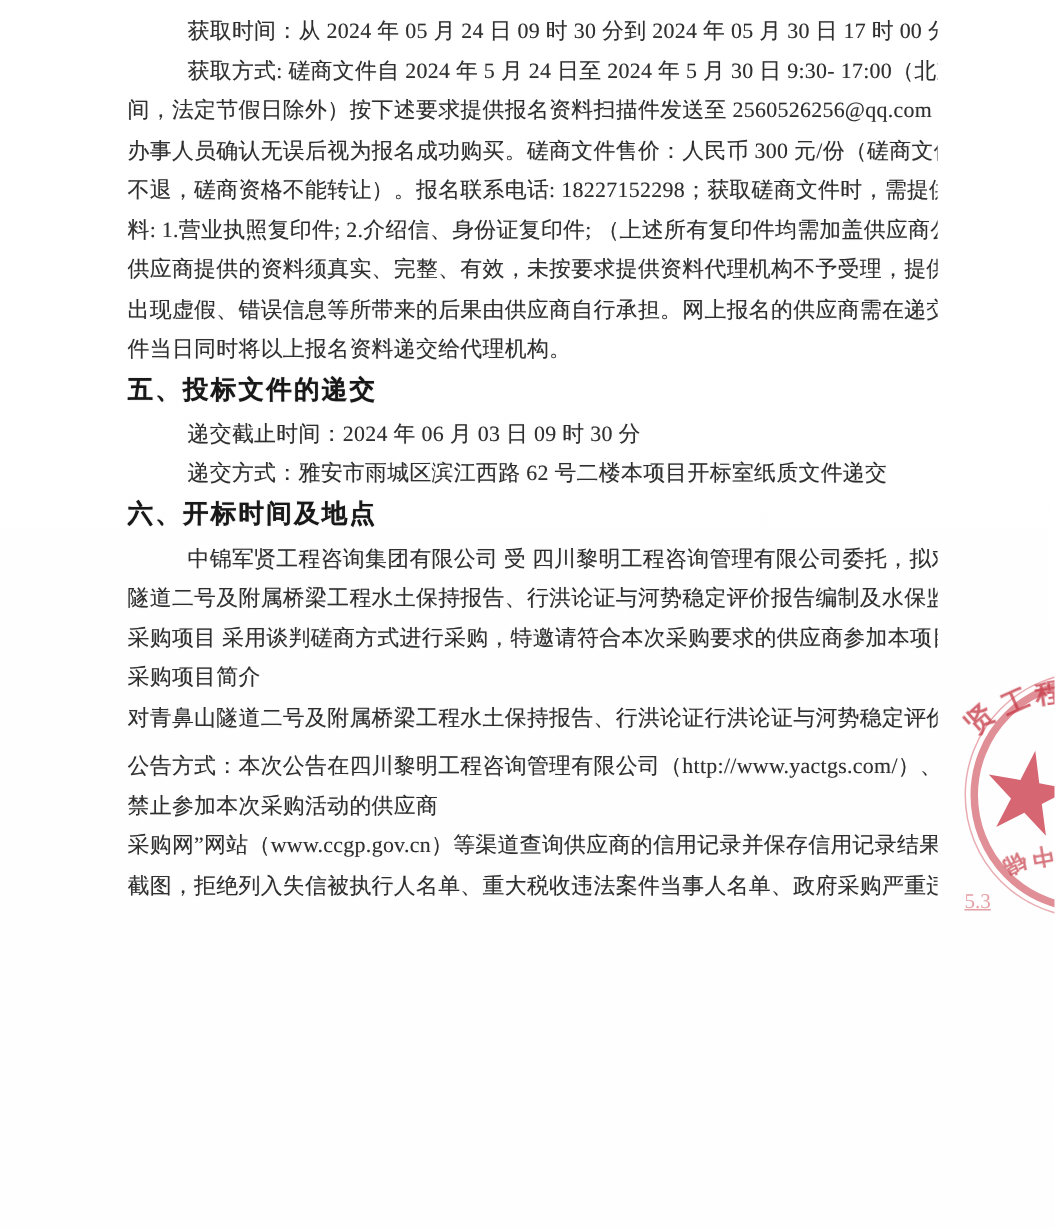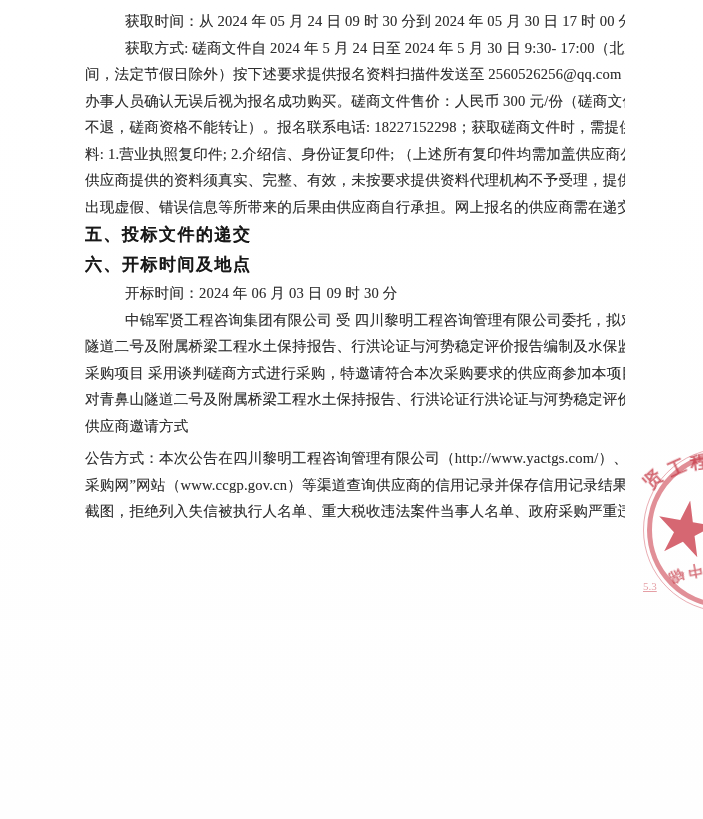--- a/index.html
+++ b/index.html
@@ -34,20 +34,21 @@
   }
   .line.indent { padding-left: 40px; }
   .line.heading {
     font-weight: bold;
     font-size: 17px;
     color: #181818;
     height: 30px;
     line-height: 30px;
     letter-spacing: 1.5px;
     text-shadow: 0 0 0.6px rgba(30,30,30,0.6);
+    font-family: Liberation Mono, monospace;
   }
   .line.gap { margin-top: 6px; }
 
   
   .seal {
     position: absolute;
     left: 630px;
     top: 435px;
     width: 73px;
     height: 185px;
@@ -97,50 +98,53 @@
     font-size: 15px;
     font-weight: bold;
     color: rgba(198, 60, 73, 0.7);
     filter: blur(0.4px);
   }
   .seal-bchar.b0 { left: 39px; top: 131px; transform: rotate(152deg); }
   .seal-bchar.b1 { left: 57px; top: 126px; transform: rotate(170deg); }
   .seal-serial {
     position: absolute;
     left: 13px;
-    top: 145px;
-    font-size: 11px;
+    top: 159px;
+    font-size: 14px;
     color: rgba(212, 95, 105, 0.6);
     text-decoration: underline;
   }
 </style>
 </head>
 <body>
 
 <div class="page">
 
   <div class="text-col">
 
   <div class="line indent">获取时间：从 2024 年 05 月 24 日  09 时 30 分到 2024 年 05 月 30 日  17 时 00 分</div>
       <div class="line indent">获取方式: 磋商文件自 2024 年 5 月 24 日至 2024 年 5 月 30   日 9:30- 17:00（北京时</div>
       <div class="line">间，法定节假日除外）按下述要求提供报名资料扫描件发送至 2560526256@qq.com 邮箱，经</div>
       <div class="line">办事人员确认无误后视为报名成功购买。磋商文件售价：人民币 300 元/份（磋商文件售后</div>
       <div class="line">不退，磋商资格不能转让）。报名联系电话: 18227152298；获取磋商文件时，需提供以下资</div>
       <div class="line">料: 1.营业执照复印件; 2.介绍信、身份证复印件; （上述所有复印件均需加盖供应商公章）</div>
       <div class="line">供应商提供的资料须真实、完整、有效，未按要求提供资料代理机构不予受理，提供资料中</div>
       <div class="line">出现虚假、错误信息等所带来的后果由供应商自行承担。网上报名的供应商需在递交响应文</div>
+      <div class="line">件当日同时将以上报名资料递交给代理机构。</div>
       <div class="line heading">五、投标文件的递交</div>
+      <div class="line indent">递交截止时间：2024 年 06 月 03 日  09 时 30 分</div>
+      <div class="line indent">递交方式：雅安市雨城区滨江西路 62 号二楼本项目开标室纸质文件递交</div>
       <div class="line heading">六、开标时间及地点</div>
-      <div class="line indent">开标时间：2024 年 06 月 03 日  09 时 30 分</div>
       <div class="line indent">中锦军贤工程咨询集团有限公司  受  四川黎明工程咨询管理有限公司委托，拟对青鼻山</div>
       <div class="line">隧道二号及附属桥梁工程水土保持报告、行洪论证与河势稳定评价报告编制及水保监测服务</div>
       <div class="line">采购项目  采用谈判磋商方式进行采购，特邀请符合本次采购要求的供应商参加本项目的谈</div>
+      <div class="line">采购项目简介</div>
       <div class="line">对青鼻山隧道二号及附属桥梁工程水土保持报告、行洪论证行洪论证与河势稳定评价报告编</div>
-      <div class="line">供应商邀请方式</div>
       <div class="line gap">公告方式：本次公告在四川黎明工程咨询管理有限公司（http://www.yactgs.com/）、中国</div>
+      <div class="line">禁止参加本次采购活动的供应商</div>
       <div class="line">采购网”网站（www.ccgp.gov.cn）等渠道查询供应商的信用记录并保存信用记录结果网页</div>
       <div class="line">截图，拒绝列入失信被执行人名单、重大税收违法案件当事人名单、政府采购严重违法失信</div>
     </div>
 
   <div class="seal">
     <div class="seal-ring"></div>
     <div class="seal-star"></div>
     <span class="seal-char c0">贤</span>
     <span class="seal-char c1">工</span>
     <span class="seal-char c2">程</span>

